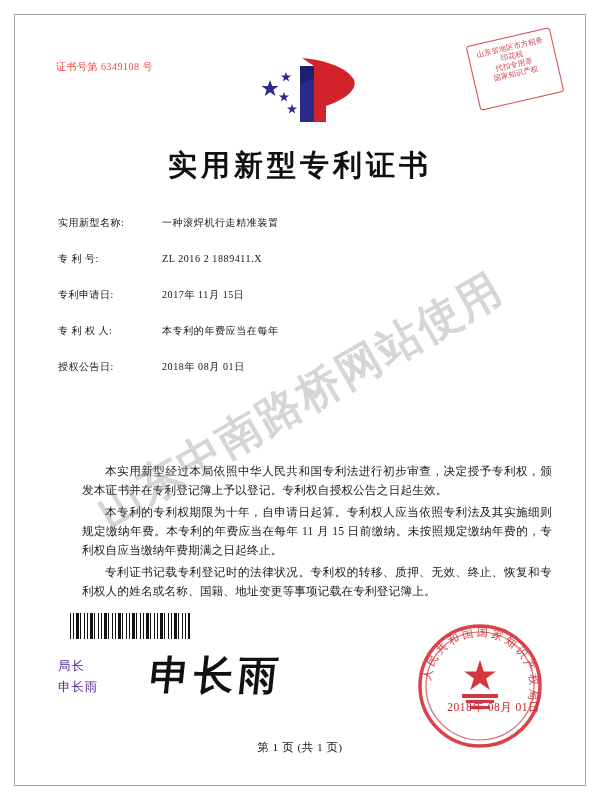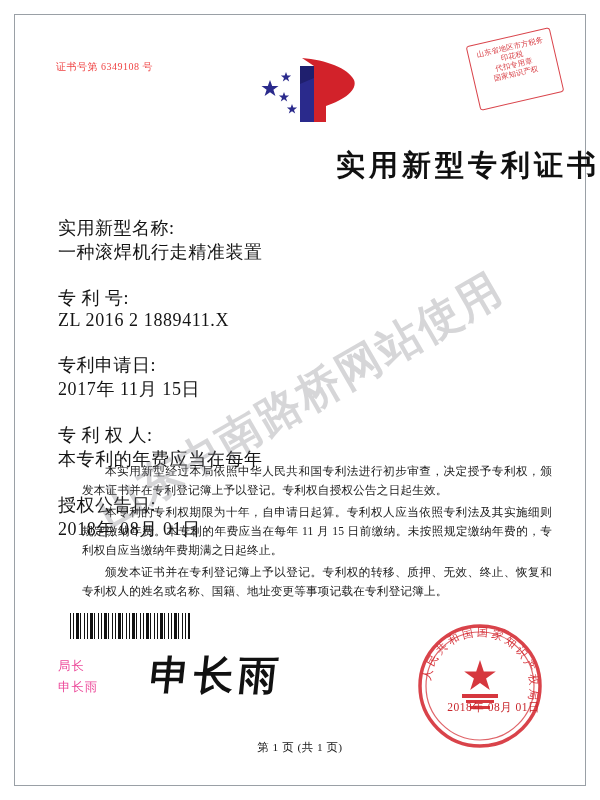--- a/index.html
+++ b/index.html
@@ -75,42 +75,41 @@
     transform: translateX(-50%);
     width: 120px;
     height: 78px;
   }
   
   .main-title {
     position: absolute;
     left: 0;
     right: 0;
     top: 146px;
-    text-align: right;
+    text-align: center;
     font-size: 29px;
     font-weight: bold;
     letter-spacing: 4px;
     color: #101010;
     font-family: "DejaVu Serif", "Liberation Serif", serif;
   }
   
   .fields {
     position: absolute;
     left: 58px;
     top: 216px;
     width: 480px;
   }
   .field-row {
     display: flex;
     align-items: baseline;
     margin-bottom: 22px;
-    font-size: 18px;
+    font-size: 10px;
     color: #141414;
     white-space: nowrap;
-    flex-direction: column;
   }
   .field-label {
     min-width: 104px;
     letter-spacing: 0.5px;
   }
   .field-value {
     letter-spacing: 0.6px;
   }
   
   .body-text {
@@ -143,21 +142,21 @@
         #111 6.5px, #111 9px, #fff 9px, #fff 10.5px,
         #111 10.5px, #111 11.5px, #fff 11.5px, #fff 14px);
   }
   
   .sig-block {
     position: absolute;
     left: 58px;
     top: 656px;
     font-size: 12.4px;
     line-height: 21px;
-    color: #ec4899;
+    color: #4c1d95;
     letter-spacing: 1px;
   }
   .handwriting {
     position: absolute;
     left: 150px;
     top: 648px;
     font-size: 40px;
     font-family: "DejaVu Serif", serif;
     color: #111;
     letter-spacing: 4px;
@@ -271,21 +270,21 @@
     </div>
     <div class="field-row">
       <span class="field-label">授权公告日:</span>
       <span class="field-value">2018年 08月 01日</span>
     </div>
   </div>
 
   <div class="body-text">
     <p>本实用新型经过本局依照中华人民共和国专利法进行初步审查，决定授予专利权，颁发本证书并在专利登记簿上予以登记。专利权自授权公告之日起生效。</p>
     <p>本专利的专利权期限为十年，自申请日起算。专利权人应当依照专利法及其实施细则规定缴纳年费。本专利的年费应当在每年 11 月 15 日前缴纳。未按照规定缴纳年费的，专利权自应当缴纳年费期满之日起终止。</p>
-    <p>颁发本证书并在专利登记簿上予以登记。专利权的转移、质押、无效、终止、恢复和专利权人的姓名或名称、国籍、地址变更等事项记载在专利登记簿上。</p>
+    <p>专利证书记载专利登记时的法律状况。专利权的转移、质押、无效、终止、恢复和专利权人的姓名或名称、国籍、地址变更等事项记载在专利登记簿上。</p>
   </div>
 
   <div class="barcode"></div>
 
   <div class="sig-block">
     <div>局长</div>
     <div>申长雨</div>
   </div>
 
   <div class="handwriting">申长雨</div>

